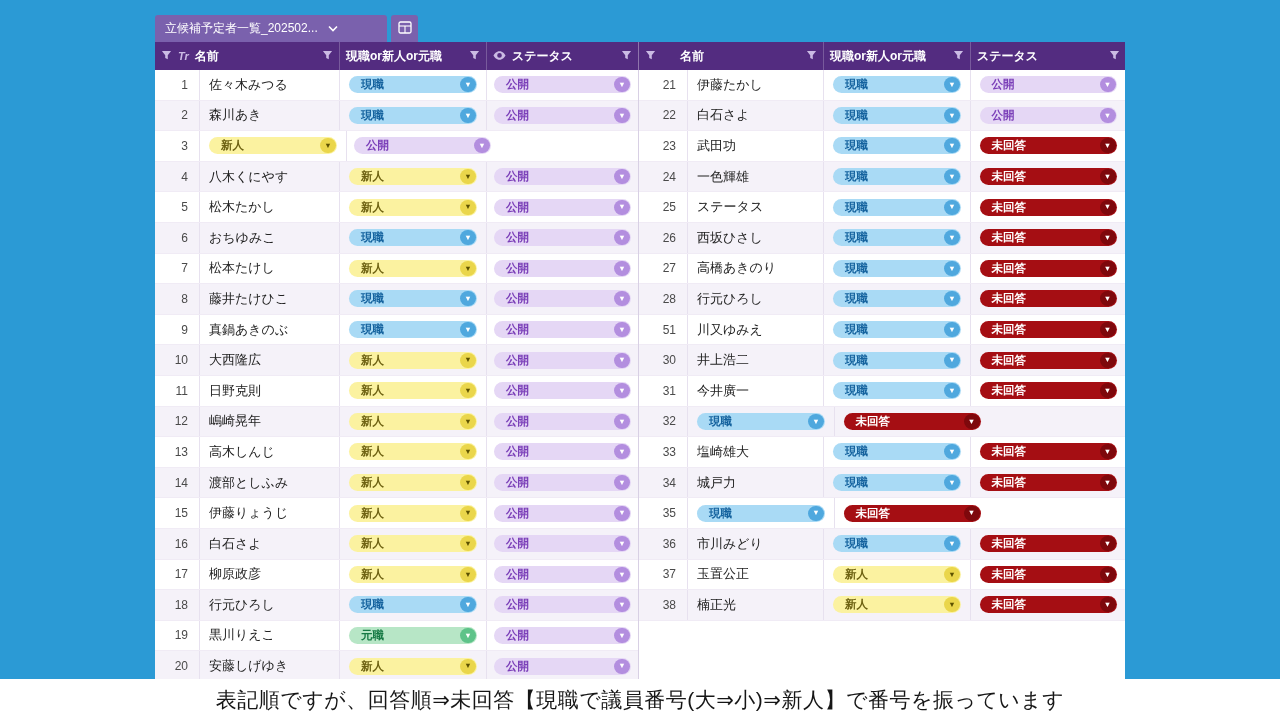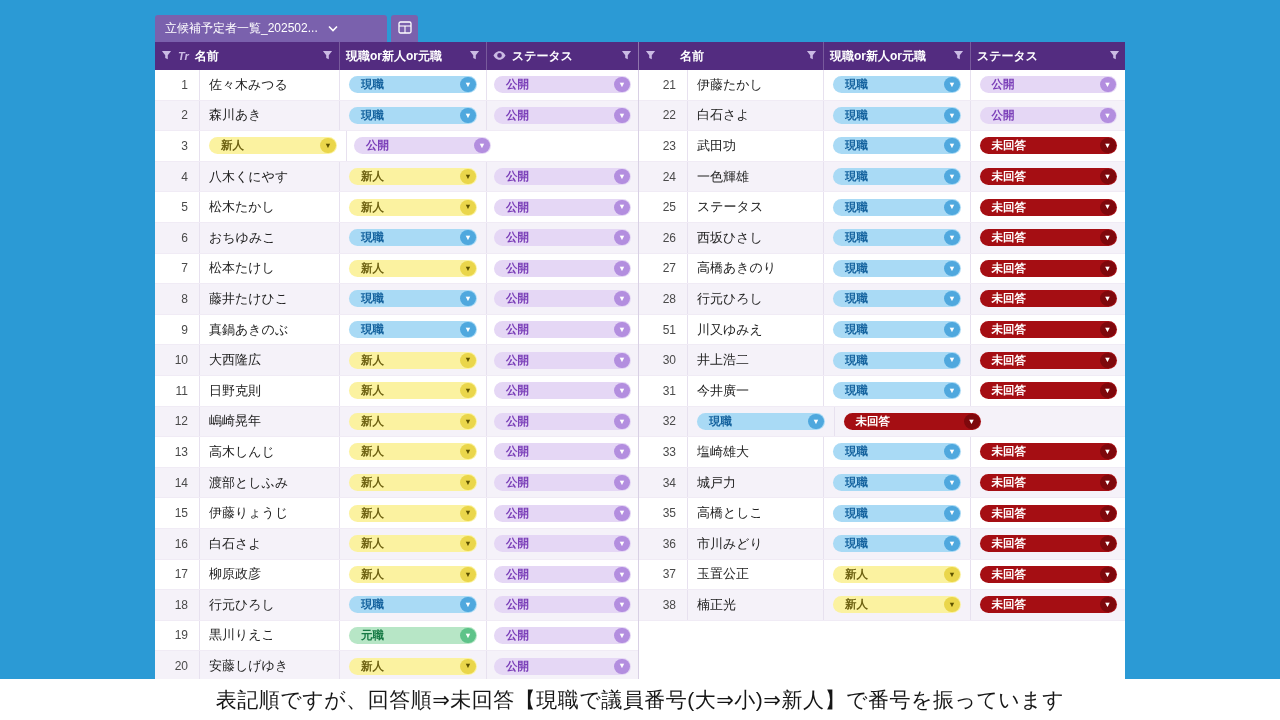--- a/index.html
+++ b/index.html
@@ -729,21 +729,20 @@
           </div>
           <div class="cell c-status">
             <div class="pill" style="background: rgb(165, 14, 19);">
               <span class="pill-label" style="color: rgb(255, 255, 255);">未回答</span>
               <span class="pill-cap" style="background: rgb(126, 8, 12); color: rgb(255, 255, 255);">▼</span>
             </div>
           </div>
         </div>
         <div class="row">
           <div class="cell c-num">35</div>
-          <div class="cell c-name">高橋としこ</div>
           <div class="cell c-role">
             <div class="pill" style="background: rgb(169, 218, 245);">
               <span class="pill-label" style="color: rgb(20, 98, 158);">現職</span>
               <span class="pill-cap" style="background: rgb(79, 168, 222); color: rgb(255, 255, 255);">▼</span>
             </div>
           </div>
           <div class="cell c-status">
             <div class="pill" style="background: rgb(165, 14, 19);">
               <span class="pill-label" style="color: rgb(255, 255, 255);">未回答</span>
               <span class="pill-cap" style="background: rgb(126, 8, 12); color: rgb(255, 255, 255);">▼</span>

